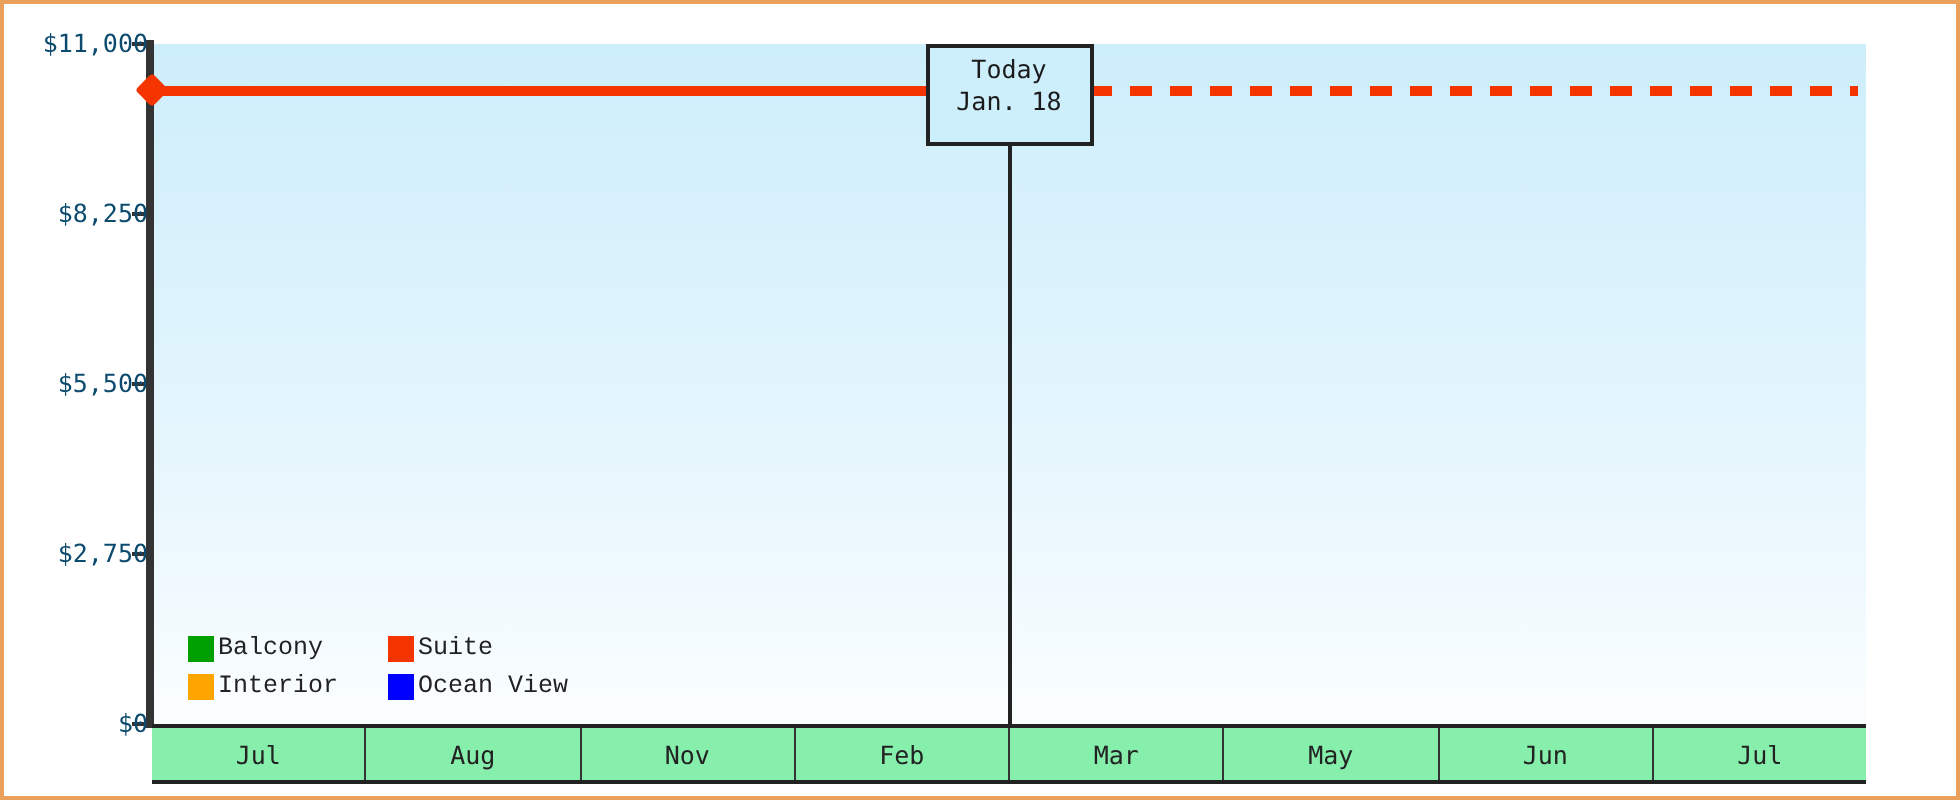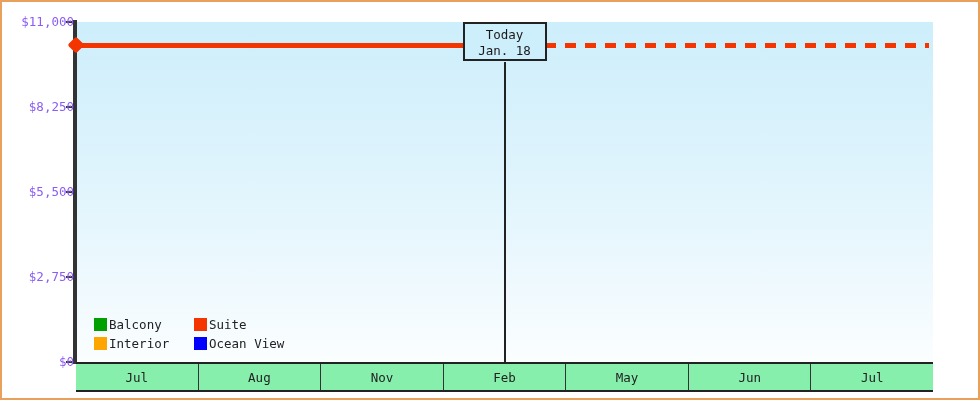--- a/index.html
+++ b/index.html
@@ -45,21 +45,21 @@
     width: 8px;
     height: 2px;
     background: #333333;
   }
   .y-tick-label {
     position: absolute;
     right: 0;
     width: 64px;
     text-align: right;
     font-size: 12.5px;
-    color: #8b5cf6;
+    color: #0c4a6e;
     letter-spacing: 0px;
     white-space: nowrap;
   }
   .y-tick-wrap {
     position: absolute;
     left: 0;
     width: 72px;
     height: 0;
   }
 
@@ -91,21 +91,21 @@
   #today-line {
     position: absolute;
     width: 2px;
     background: #222222;
   }
   #today-box {
     position: absolute;
     box-sizing: border-box;
     border: 2px solid #222222;
     background: #cdeefb;
-    padding: 3px 9px 0 9px;
+    padding: 3px 9px 12px 9px;
     text-align: center;
     line-height: 16px;
     font-size: 12.5px;
     color: #1a1a1a;
     white-space: nowrap;
   }
 
   
   #legend {
     position: absolute;
@@ -124,20 +124,21 @@
   .legend-swatch {
     width: 13px;
     height: 13px;
     flex: 0 0 13px;
     margin-right: 2px;
   }
   .legend-label {
     font-size: 12.5px;
     color: #222222;
     line-height: 13px;
+    font-family: Liberation Mono, monospace;
   }
 
   
   #x-band {
     position: absolute;
     left: 74px;
     top: 360px;
     width: 857px;
     height: 30px;
     display: flex;
@@ -224,18 +225,19 @@
         <span class="legend-swatch" style="background: rgb(0, 0, 255);"></span>
         <span class="legend-label">Ocean View</span>
       </div>
     </div>
 
   <div id="x-band">
       <div class="month-cell">Jul</div>
       <div class="month-cell">Aug</div>
       <div class="month-cell">Nov</div>
       <div class="month-cell">Feb</div>
+      <div class="month-cell">Mar</div>
       <div class="month-cell">May</div>
       <div class="month-cell">Jun</div>
       <div class="month-cell">Jul</div>
     </div>
 
 </div>
 
 </body></html>

